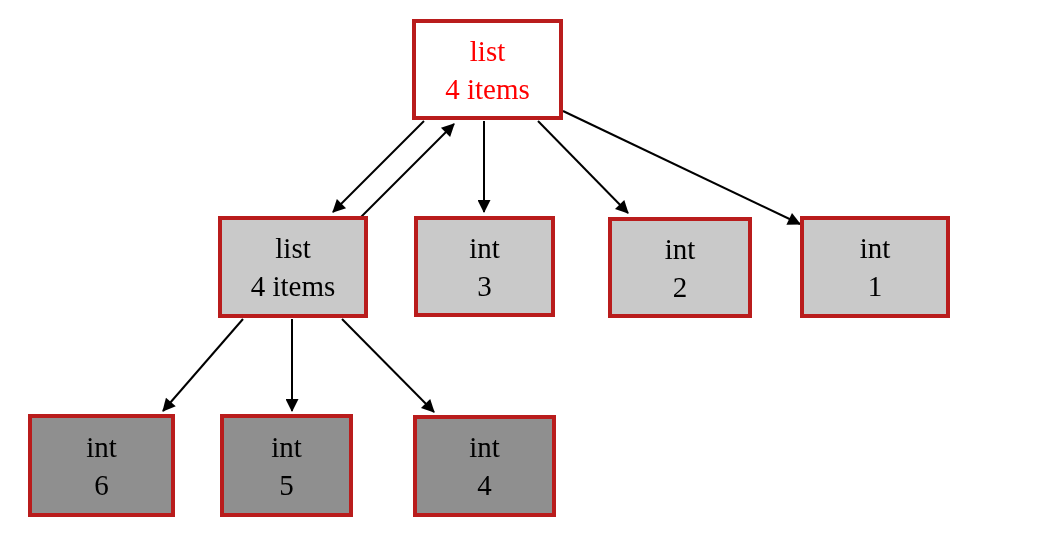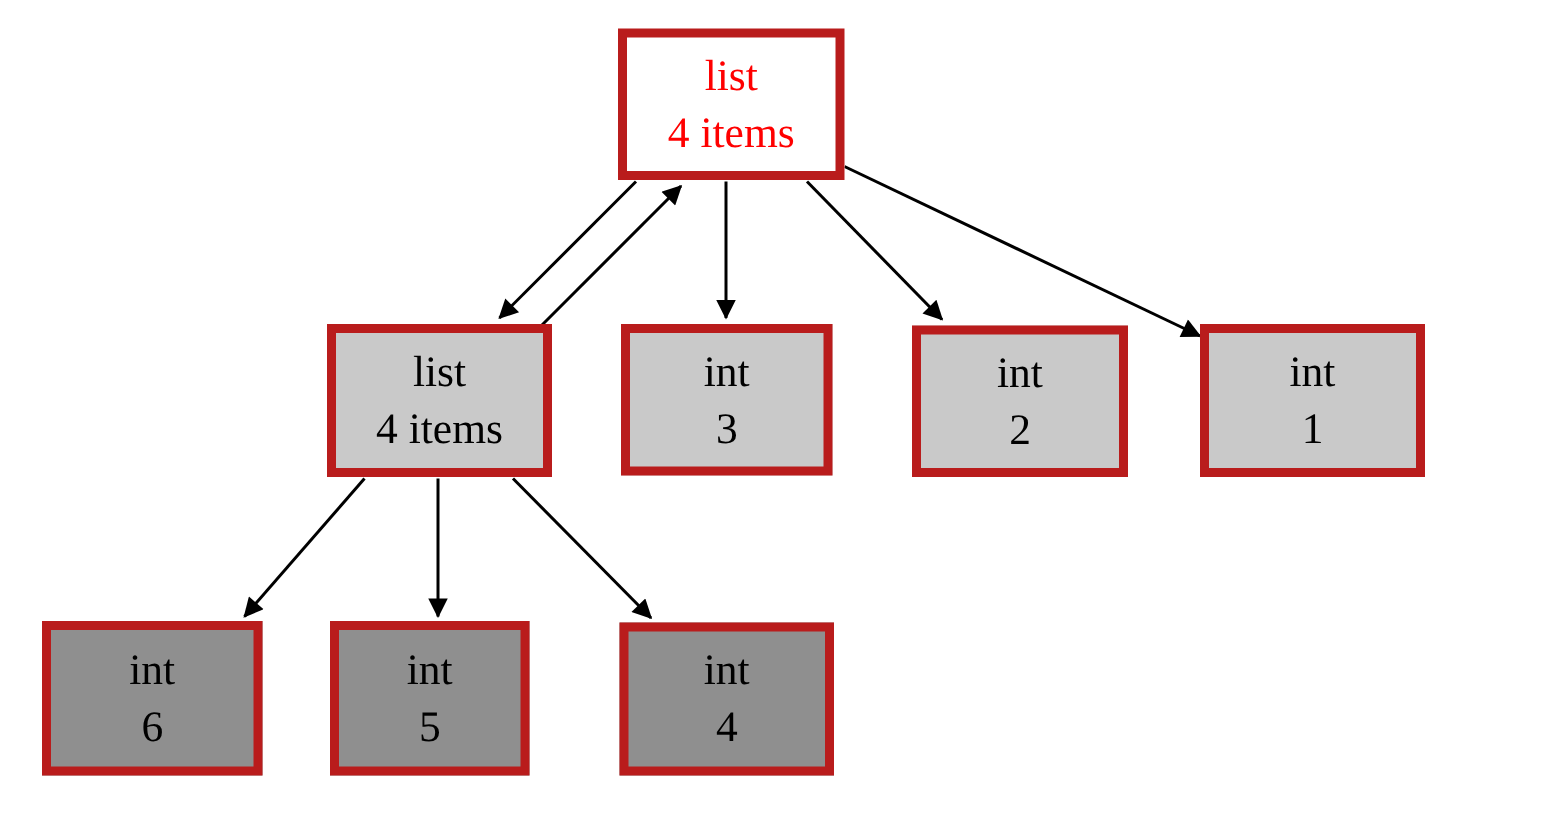--- a/index.html
+++ b/index.html
@@ -23,21 +23,21 @@
     height: 547px;
   }
   .edge {
     stroke: #000000;
     stroke-width: 2;
     fill: none;
   }
   .node {
     position: absolute;
     box-sizing: border-box;
-    border: 6px solid #b91c1c;
+    border: 4px solid #b91c1c;
     display: flex;
     flex-direction: column;
     align-items: center;
     justify-content: center;
     text-align: center;
     font-size: 29px;
     line-height: 38px;
     color: #000000;
   }
   .fill-white { background: #ffffff; }

